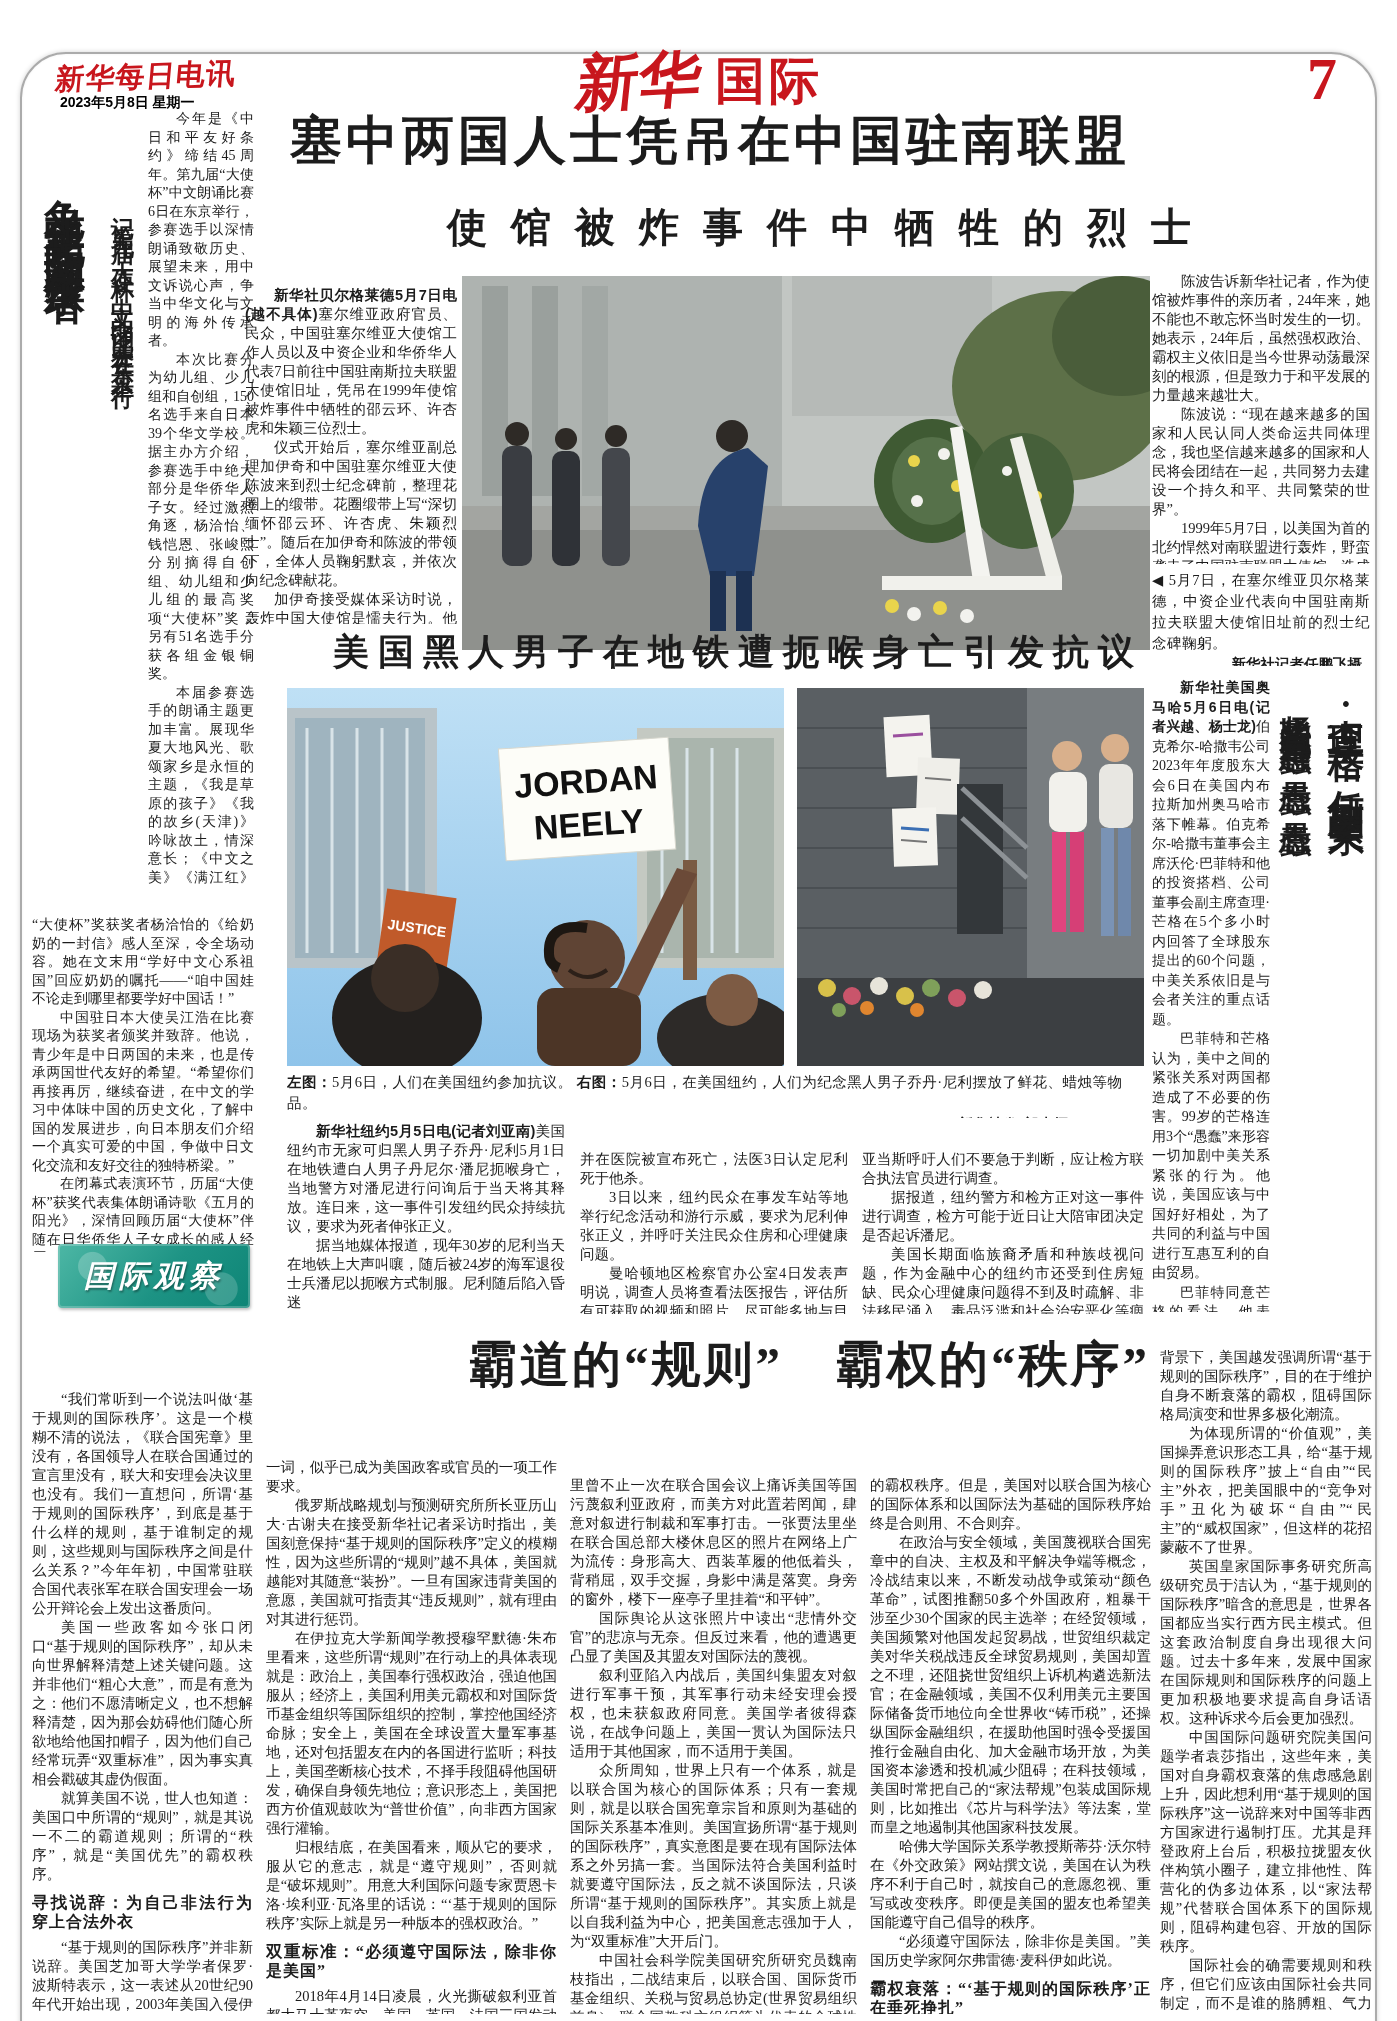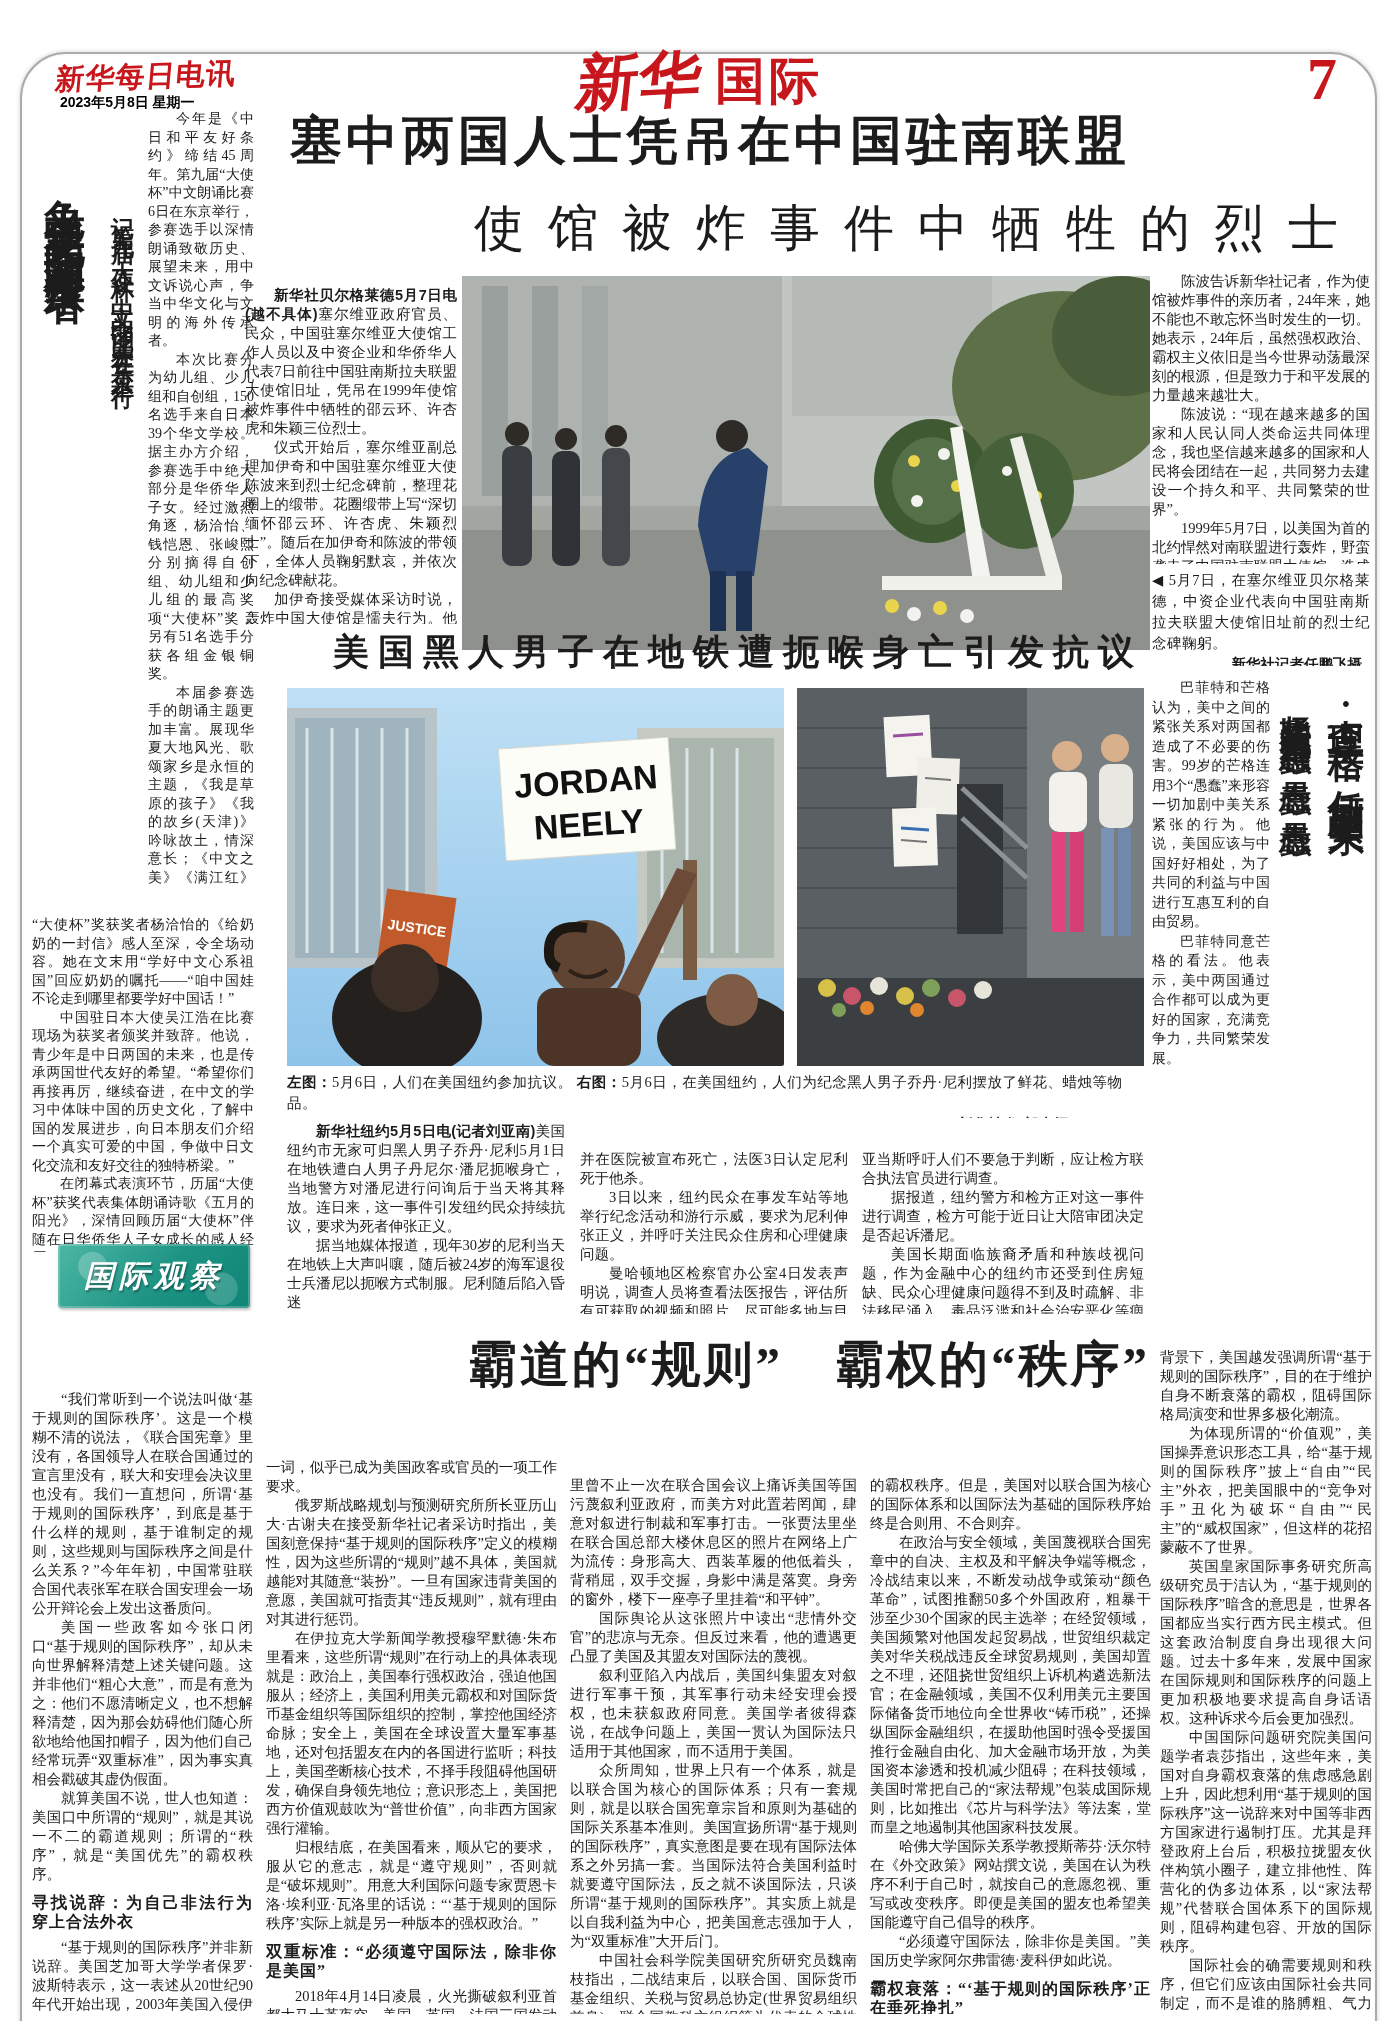--- a/index.html
+++ b/index.html
@@ -31,22 +31,22 @@
   
   .lft-vtitle{left:32px;top:166px;width:64px;height:722px;writing-mode:vertical-rl;
               font-size:41px;font-weight:900;letter-spacing:6px;line-height:62px;}
   .lft-vsub{left:100px;top:198px;width:38px;height:668px;writing-mode:vertical-rl;
             font-size:23px;font-weight:600;letter-spacing:9px;}
   .lft-narrow{left:148px;top:110px;width:106px;height:776px;font-size:14px;line-height:18.5px;}
   .lft-wide{left:32px;top:888px;width:222px;height:364px;font-size:14px;line-height:18.5px;}
   
   .main-hl1{left:280px;top:108px;width:860px;height:66px;font-size:52px;font-weight:900;
             text-align:center;letter-spacing:4px;line-height:66px;white-space:nowrap;}
-  .main-hl2{left:300px;top:194px;width:1062px;height:68px;font-size:50px;font-weight:400;
-            text-align:right;letter-spacing:24px;line-height:68px;white-space:nowrap;}
+  .main-hl2{left:300px;top:194px;width:1062px;height:68px;font-size:40px;font-weight:700;
+            text-align:center;letter-spacing:24px;line-height:68px;white-space:nowrap;}
   .main-col1{left:245px;top:286px;width:212px;height:338px;}
   .main-photo{left:462px;top:276px;width:688px;height:374px;background:#b9bdba;}
   .main-col2{left:1152px;top:272px;width:218px;height:292px;}
   .main-cap{left:1152px;top:570px;width:218px;height:96px;font-size:14.5px;line-height:21px;
             letter-spacing:.5px;text-align:justify;overflow:hidden;}
   .cap-credit{text-align:right;font-weight:700;font-family:"Liberation Sans","DejaVu Sans",sans-serif;
               padding-right:8px;letter-spacing:0;}
   
   .sub-hl{left:287px;top:628px;width:856px;height:48px;font-size:36px;font-weight:900;text-align:right;
           letter-spacing:9px;line-height:48px;white-space:nowrap;}
@@ -297,20 +297,21 @@
       <p>3日以来，纽约民众在事发车站等地举行纪念活动和游行示威，要求为尼利伸张正义，并呼吁关注民众住房和心理健康问题。</p>
       <p>曼哈顿地区检察官办公室4日发表声明说，调查人员将查看法医报告，评估所有可获取的视频和照片，尽可能多地与目击者面谈，并获得更多医疗记录。纽约市长埃里克·</p>
     </div>
   <div class="abs tcol sub-col3">
       <p class="noind">亚当斯呼吁人们不要急于判断，应让检方联合执法官员进行调查。</p>
       <p>据报道，纽约警方和检方正对这一事件进行调查，检方可能于近日让大陪审团决定是否起诉潘尼。</p>
       <p>美国长期面临族裔矛盾和种族歧视问题，作为金融中心的纽约市还受到住房短缺、民众心理健康问题得不到及时疏解、非法移民涌入、毒品泛滥和社会治安恶化等痼疾的困扰。</p>
     </div>
 
   <div class="abs tcol mun-text">
+      <p><b>新华社美国奥马哈5月6日电(记者兴越、杨士龙)</b>伯克希尔-哈撒韦公司2023年年度股东大会6日在美国内布拉斯加州奥马哈市落下帷幕。伯克希尔-哈撒韦董事会主席沃伦·巴菲特和他的投资搭档、公司董事会副主席查理·芒格在5个多小时内回答了全球股东提出的60个问题，中美关系依旧是与会者关注的重点话题。</p>
       <p>巴菲特和芒格认为，美中之间的紧张关系对两国都造成了不必要的伤害。99岁的芒格连用3个“愚蠢”来形容一切加剧中美关系紧张的行为。他说，美国应该与中国好好相处，为了共同的利益与中国进行互惠互利的自由贸易。</p>
       <p>巴菲特同意芒格的看法。他表示，美中两国通过合作都可以成为更好的国家，充满竞争力，共同繁荣发展。</p>
     </div>
   <div class="abs mun-vsub">紧张的行为都是『愚蠢、愚蠢、愚蠢』</div>
   <div class="abs mun-vmain">查理·芒格：任何加剧中美关系</div>
 
   <div class="abs badge">
     <span>国际观察</span>
   </div>
   <div class="abs obs-hl">霸道的“规则”　霸权的“秩序”</div>

